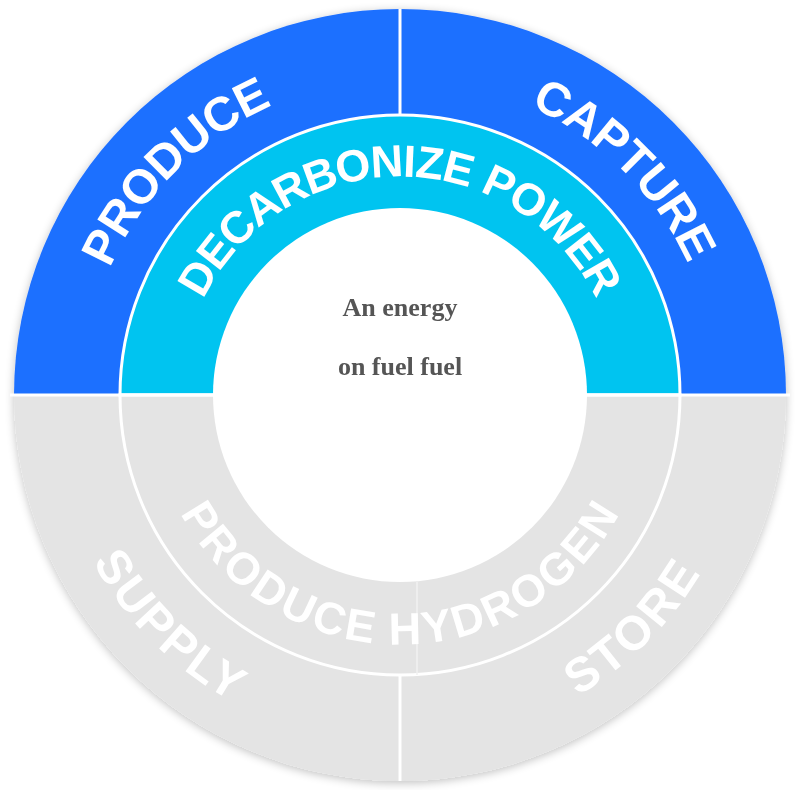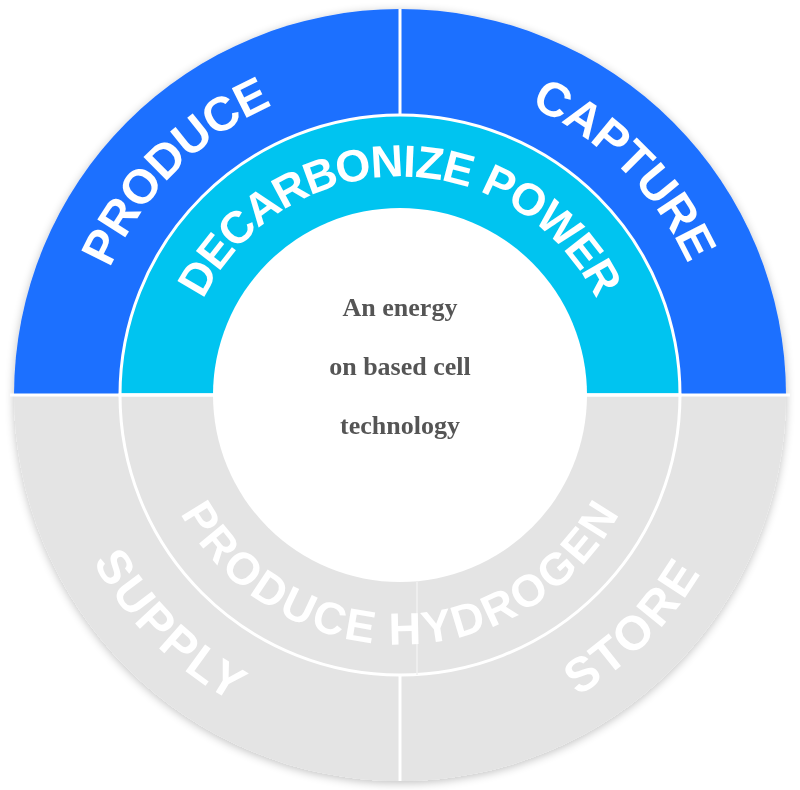--- a/index.html
+++ b/index.html
@@ -75,15 +75,14 @@
   <text class="ring-label inner-label">
     <textPath href="#p-decarb" startOffset="50%" text-anchor="middle" dominant-baseline="central">DECARBONIZE POWER</textPath>
   </text>
   <text class="ring-label inner-label">
     <textPath href="#p-hydro" startOffset="50%" text-anchor="middle" dominant-baseline="central">PRODUCE HYDROGEN</textPath>
   </text>
 </svg>
 
 <div class="center-text">
   <span>An energy</span>
-  <span>on based cell</span>
-  <span>technology</span>
+  <span>on fuel fuel</span>
 </div>
 
 </body></html>

